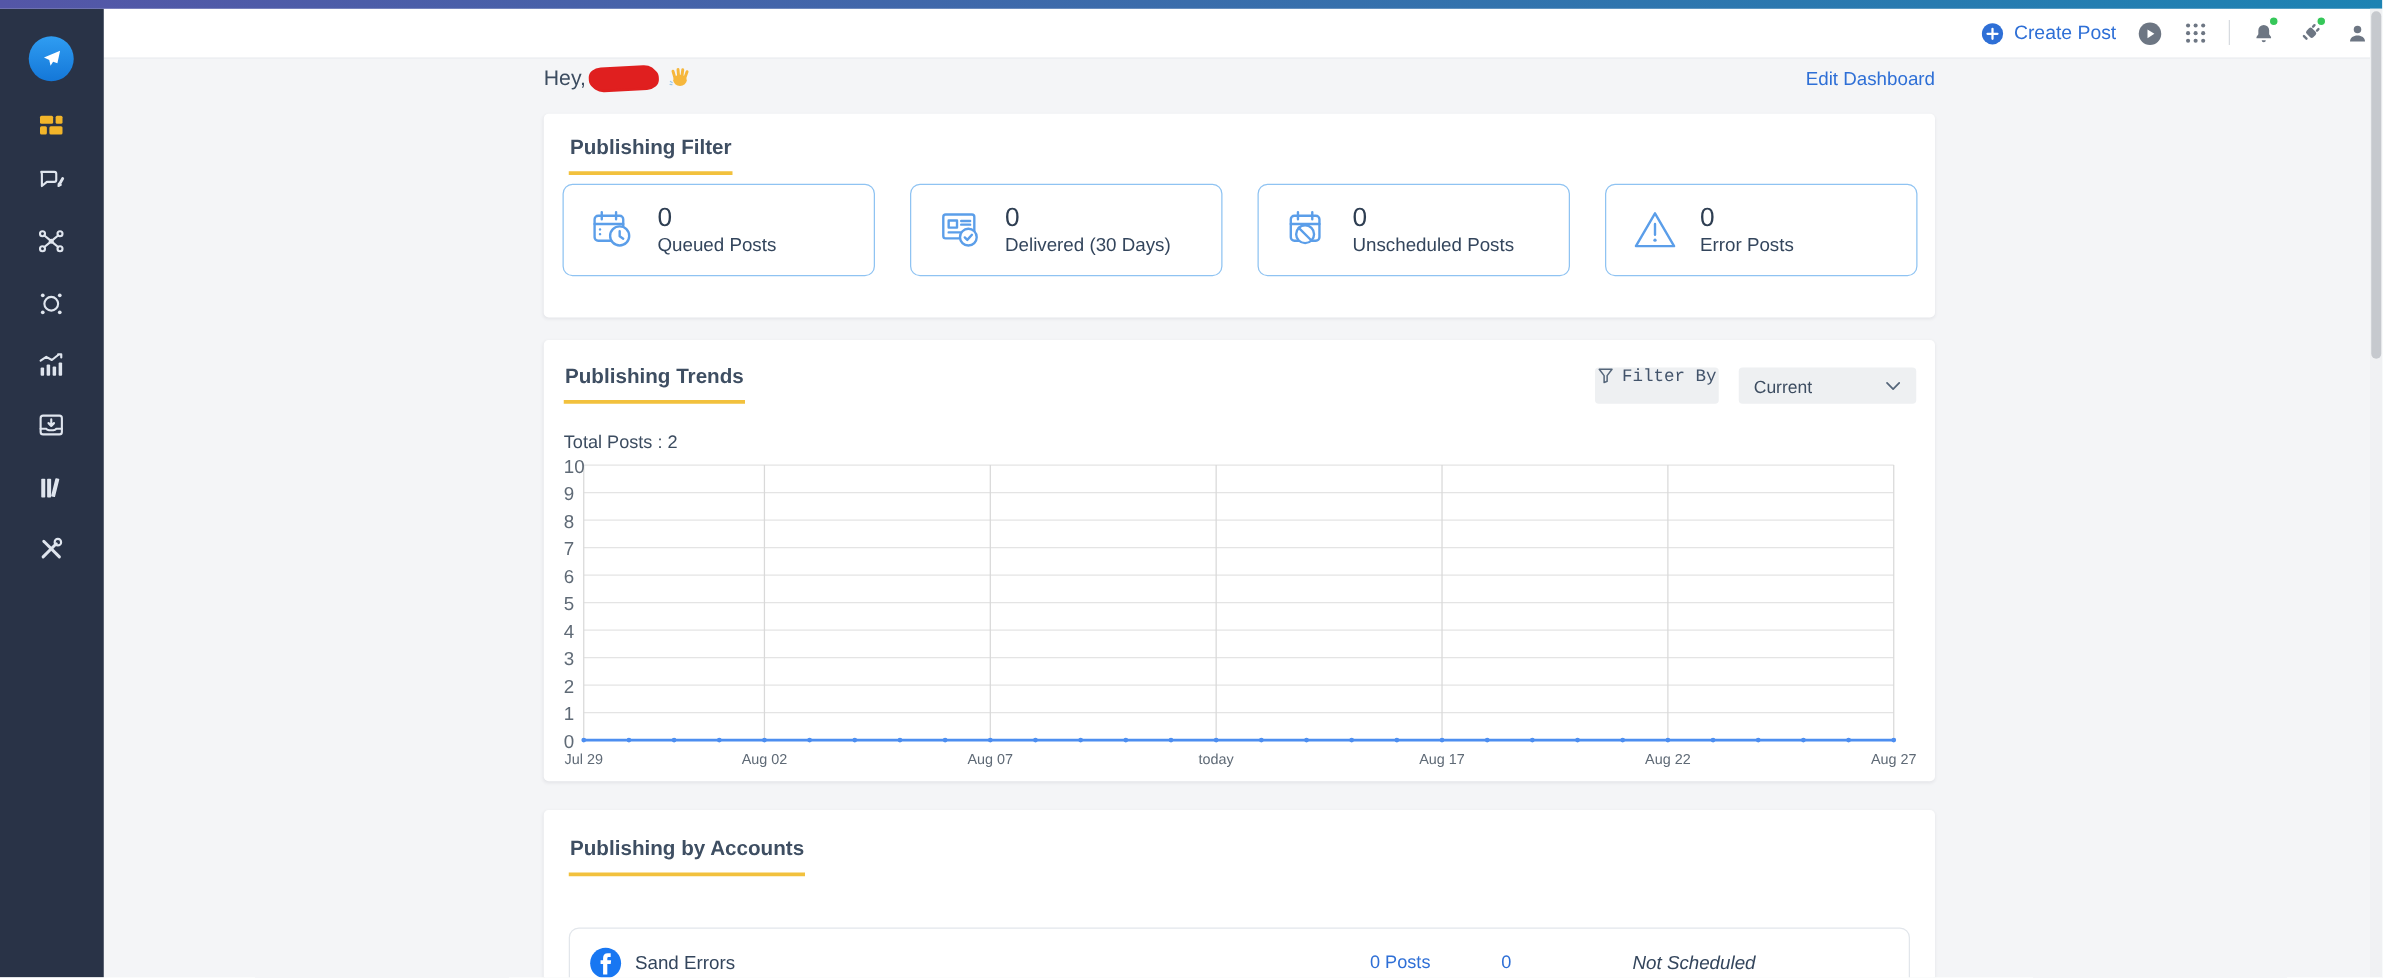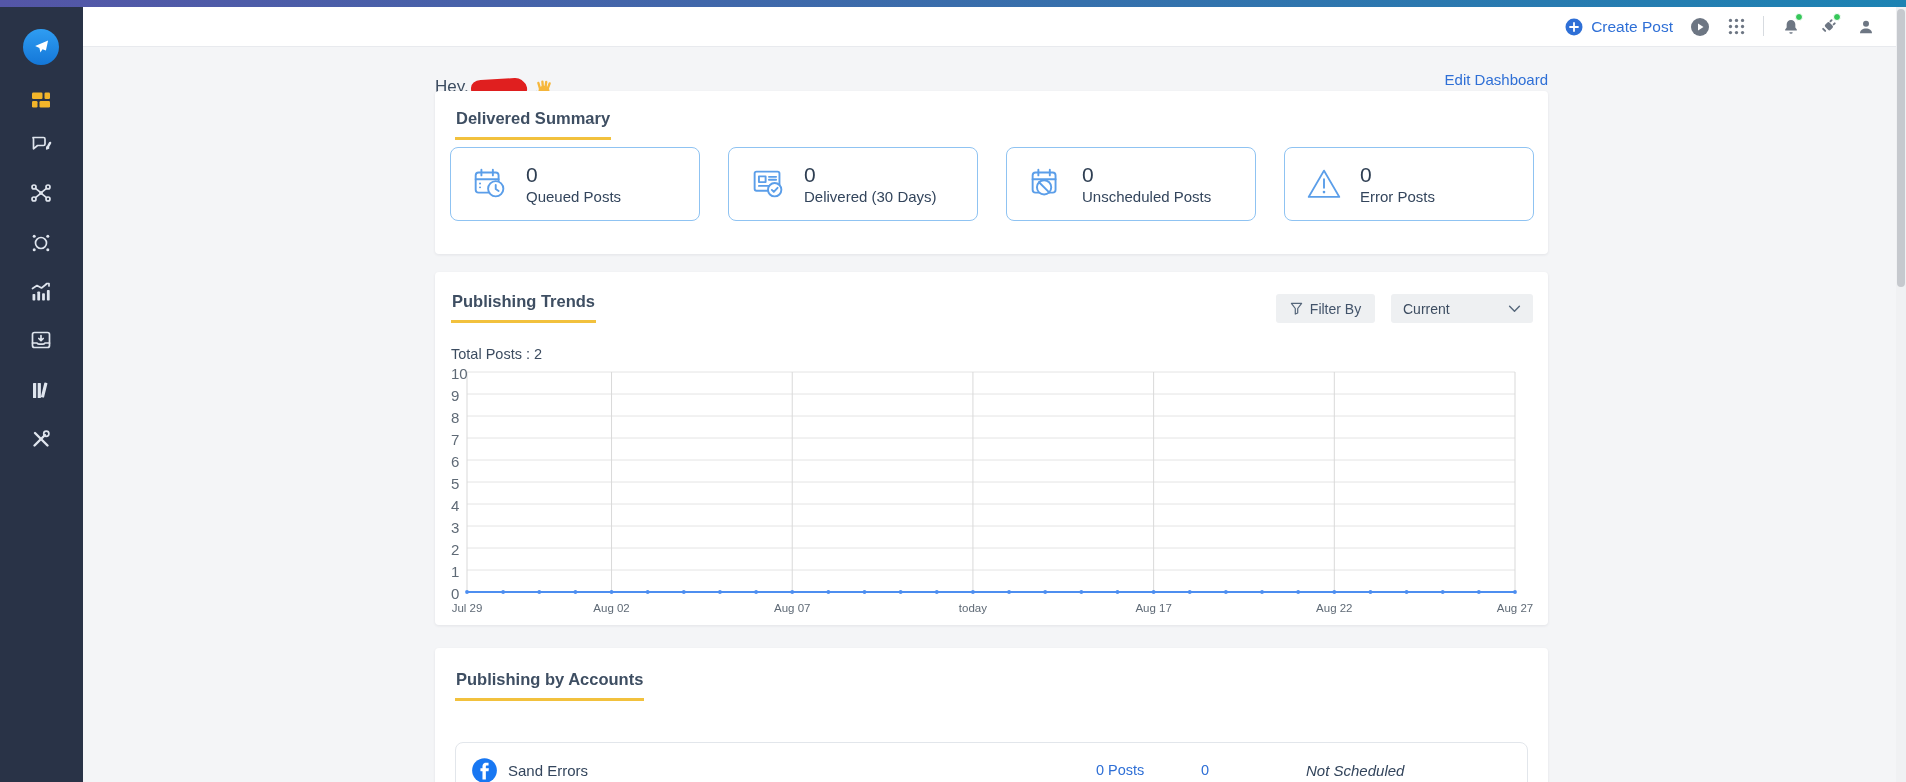--- a/index.html
+++ b/index.html
@@ -17,31 +17,31 @@
     display:flex; align-items:center; justify-content:center; }
   .nav-item { position:absolute; left:26px; width:30px; height:30px; background:none; border:none; cursor:pointer;
     display:flex; align-items:center; justify-content:center; }
   .nav-item svg { width:24px; height:24px; }
   .ic-stroke { stroke:#dfe5ee; stroke-width:1.7; fill:none; stroke-linecap:round; stroke-linejoin:round; }
   .ic-fill { fill:#dfe5ee; }
 
   
   .topbar { position:absolute; left:83px; top:7px; right:0; height:40px; background:#fff;
     border-bottom:1px solid #e8eaee; display:flex; align-items:center; justify-content:flex-end; z-index:40; }
-  .tb-right { display:flex; gap:17px; padding-right:30px; }
+  .tb-right { display:flex; gap:17px; padding-right:10px; }
   .create-post { display:flex; align-items:center; gap:8px; background:none; border:none; cursor:pointer; }
   .create-post span { color:#2e6fd6; font-size:15.5px; }
   .tb-btn { background:none; border:none; cursor:pointer; position:relative; display:flex; align-items:center; }
   .tb-divider { width:1px; height:20px; background:#d7dbe0; }
   .green-dot { position:absolute; right:-2px; top:-3px; width:8px; height:8px; border-radius:50%;
     background:#35c759; border:1.5px solid #fff; }
 
   
   .content { position:absolute; left:83px; top:47px; right:0; bottom:0; }
-  .greet-row { position:absolute; left:352px; top:6px; width:1113px; height:28px; display:flex; align-items:flex-end;margin-top:16px; }
+  .greet-row { position:absolute; left:352px; top:6px; width:1113px; height:28px; display:flex; align-items:flex-start; }
   .greet-text { font-size:17px; color:#3c4c60; }
   .redaction { display:inline-block; width:54px; height:18px; background:#e01f1f; border-radius:10px/8px;
     transform:rotate(-3deg); margin-left:2px; box-shadow:2px 2px 0 0 #e01f1f; }
   .wave { margin-left:10px; width:18px; height:18px; }
   .edit-dash { position:absolute; right:0; top:2px; background:none; border:none; cursor:pointer;
     color:#2e6fd6; font-size:15px; }
 
   .card { position:absolute; left:352px; width:1113px; background:#fff; border-radius:4px;
     box-shadow:0 1px 3px rgba(20,30,50,0.08); }
   .sec-title { display:inline-block; font-size:16.5px; color:#3e4e62; padding:0 1px 9px 1px;
@@ -54,22 +54,22 @@
     background:#fff; display:flex; align-items:center; padding-left:18px; gap:15px; cursor:pointer; }
   .stat-card svg { width:42px; height:42px; flex:0 0 auto; }
   .st { stroke:#5b9ee9; stroke-width:2; fill:none; stroke-linecap:round; stroke-linejoin:round; }
   .stat-num { font-size:21px; color:#2e3e52; line-height:1.15; }
   .stat-label { font-size:15px; color:#33455c; }
 
   
   .card-trends { top:225px; height:353px; }
   .card-trends .sec-title { position:absolute; left:16px; top:20px; }
   .filter-btn { position:absolute; left:841px; top:22px; width:99px; height:29px; background:#eef0f2; border:none;
-    border-radius:3px; display:flex; align-items:center; justify-content:center; gap:7px; cursor:pointer;
-    font-size:14px; color:#42536a; font-family:Liberation Sans, sans-serif; }
+    border-radius:3px; display:flex; align-items:flex-start; justify-content:center; gap:7px; cursor:pointer;
+    font-size:14px; color:#42536a; font-family:Liberation Mono, monospace; }
   .range-select { position:absolute; left:956px; top:22px; width:142px; height:29px; background:#eef0f2; border:none;
     border-radius:3px; display:flex; align-items:center; justify-content:space-between; padding:0 12px; cursor:pointer;
     font-size:14px; color:#3c4c60; font-family:inherit; }
   .total-posts { position:absolute; left:16px; top:74px; font-size:14.5px; color:#3c4c60; }
   .chart-wrap { position:absolute; left:16px; top:94px; width:1081px; height:252px; }
   .ytick { position:absolute; left:0; width:12px; text-align:left; font-size:15px; color:#5f6a76; }
   .xtick { position:absolute; transform:translateX(-50%); font-size:11.5px; color:#5f6a76; white-space:nowrap; }
 
   
   .card-accounts { top:601px; height:200px; }
@@ -246,21 +246,21 @@
           <rect x="14.2" y="3.4" width="2.6" height="8.5" rx="1.3" transform="rotate(20 15.5 7)"></rect>
         </g>
         <g stroke="#9ec9ea" stroke-width="1.1" stroke-linecap="round">
           <path d="M1.5 13.5 3 14.5M1.2 16.2l1.6.2"></path>
         </g>
       </svg>
       <button class="edit-dash">Edit Dashboard</button>
     </div>
 
     <section class="card card-summary">
-      <h2 class="sec-title">Delivered Summary</h2>
+      <h2 class="sec-title">Publishing Filter</h2>
 
       <div class="stat-card" style="left:15px">
         <svg viewBox="0 0 44 44">
           <rect class="st" x="7" y="10" width="24" height="21" rx="3"></rect>
           <path class="st" d="M13 7v6M25 7v6M7 17h24"></path>
           <path class="st" d="M11.5 21.5h.1M11.5 25.5h.1"></path>
           <circle cx="28" cy="27" r="8" fill="#fff"></circle>
           <circle class="st" cx="28" cy="27" r="8"></circle>
           <path class="st" d="M28 23v4.3l3 2"></path>
         </svg>

